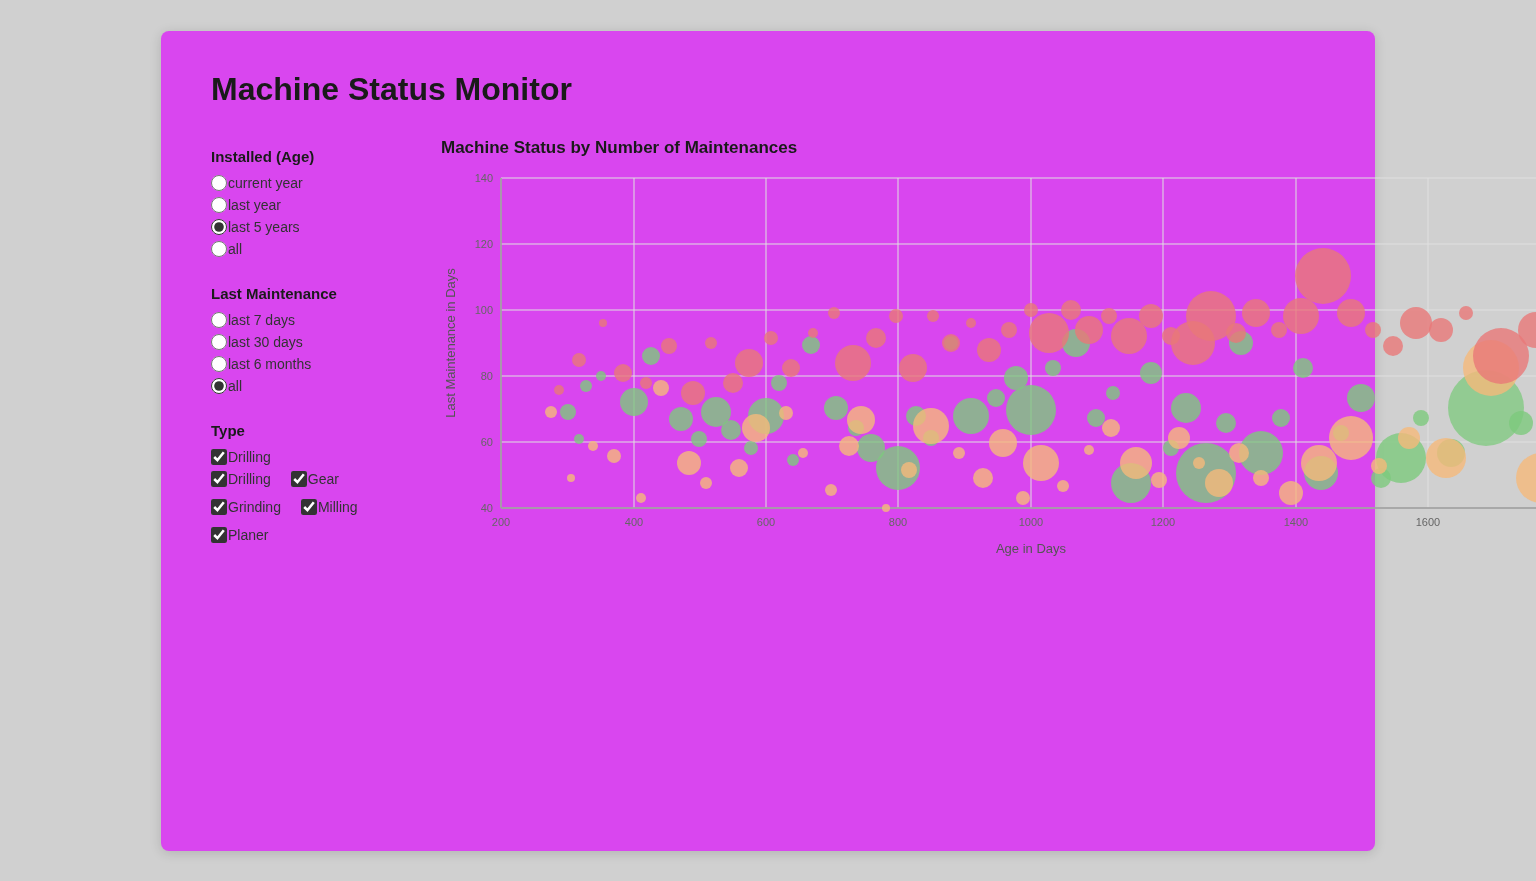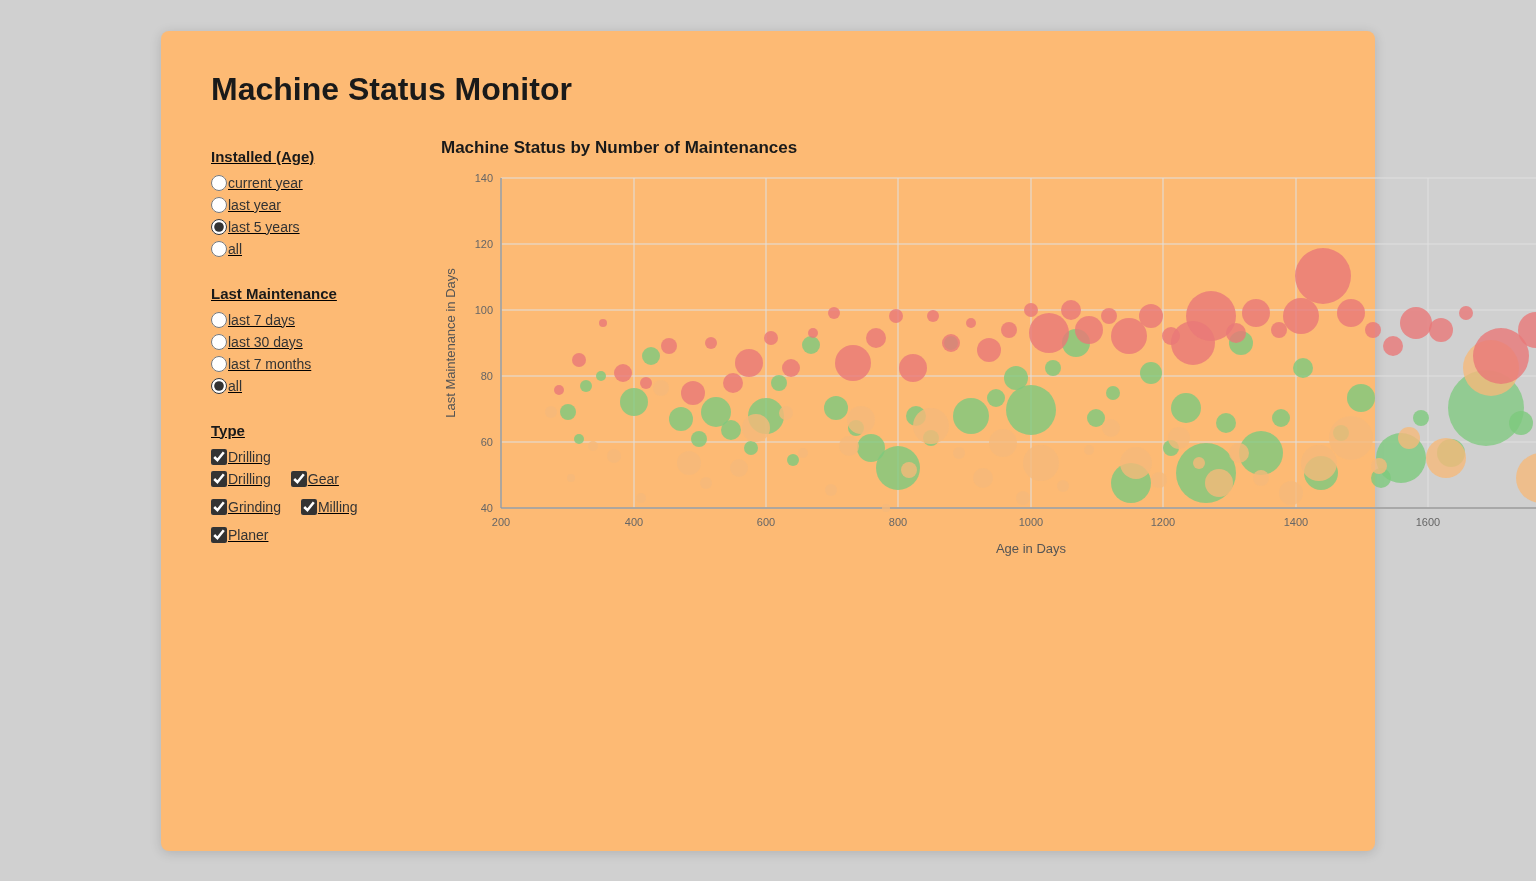--- a/index.html
+++ b/index.html
@@ -5,42 +5,41 @@
     * { box-sizing: border-box; margin: 0; padding: 0; }
     body {
       background: #d0d0d0;
       display: flex;
       justify-content: center;
       align-items: center;
       min-height: 100vh;
       font-family: Arial, sans-serif;
     }
     .card {
-      background: #fdba74;
+      background: #d946ef;
       border-radius: 8px;
       width: 1214px;
       min-height: 820px;
       padding: 40px 50px 54px 50px;
       box-shadow: 0 2px 12px rgba(0,0,0,0.15);
     }
     .page-title {
       font-size: 32px;
       font-weight: 800;
       color: #1a1a1a;
       margin-bottom: 30px;
     }
     .main-content {
       display: flex;
       gap: 0;
     }
     .sidebar {
       width: 230px;
       flex-shrink: 0;
       padding-top: 10px;
-      text-decoration: underline;
     }
     .filter-group {
       margin-bottom: 28px;
     }
     .filter-group-title {
       font-size: 15px;
       font-weight: 700;
       color: #1a1a1a;
       margin-bottom: 10px;
     }
@@ -170,21 +169,21 @@
         <label class="radio-item">
           <input type="radio" name="last_maintenance" style="">
           <span>last 7 days</span>
         </label>
         <label class="radio-item">
           <input type="radio" name="last_maintenance" style="">
           <span>last 30 days</span>
         </label>
         <label class="radio-item">
           <input type="radio" name="last_maintenance" style="">
-          <span>last 7 months</span>
+          <span>last 6 months</span>
         </label>
         <label class="radio-item">
           <input type="radio" name="last_maintenance" checked="" style="">
           <span>all</span>
         </label>
       </div>
 
       <div class="filter-group">
         <div class="filter-group-title">Type</div>
         <label class="checkbox-item">

